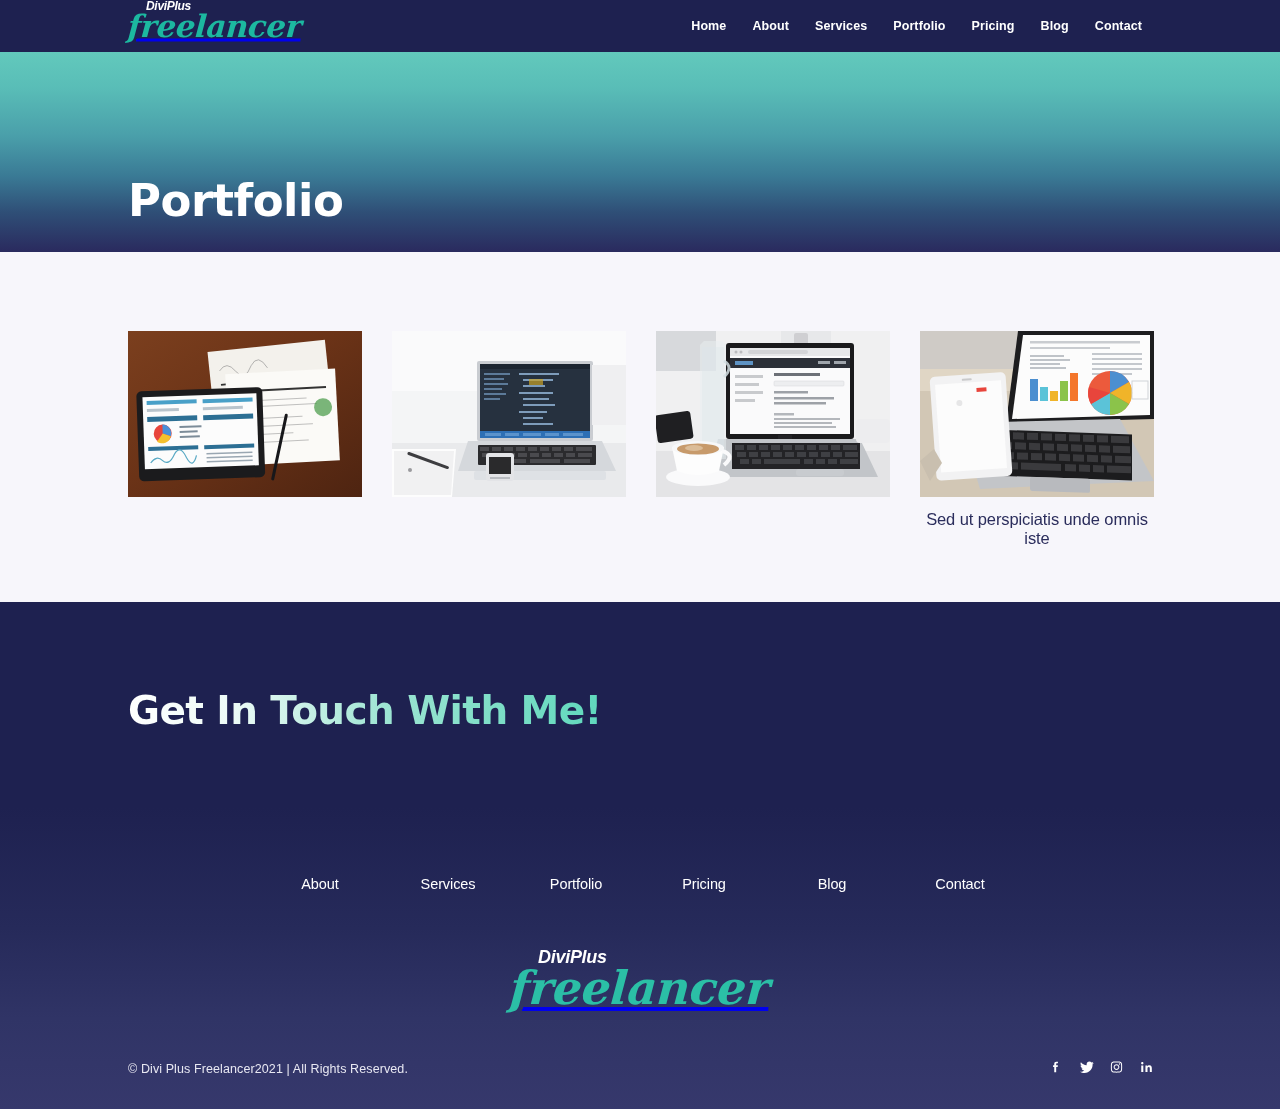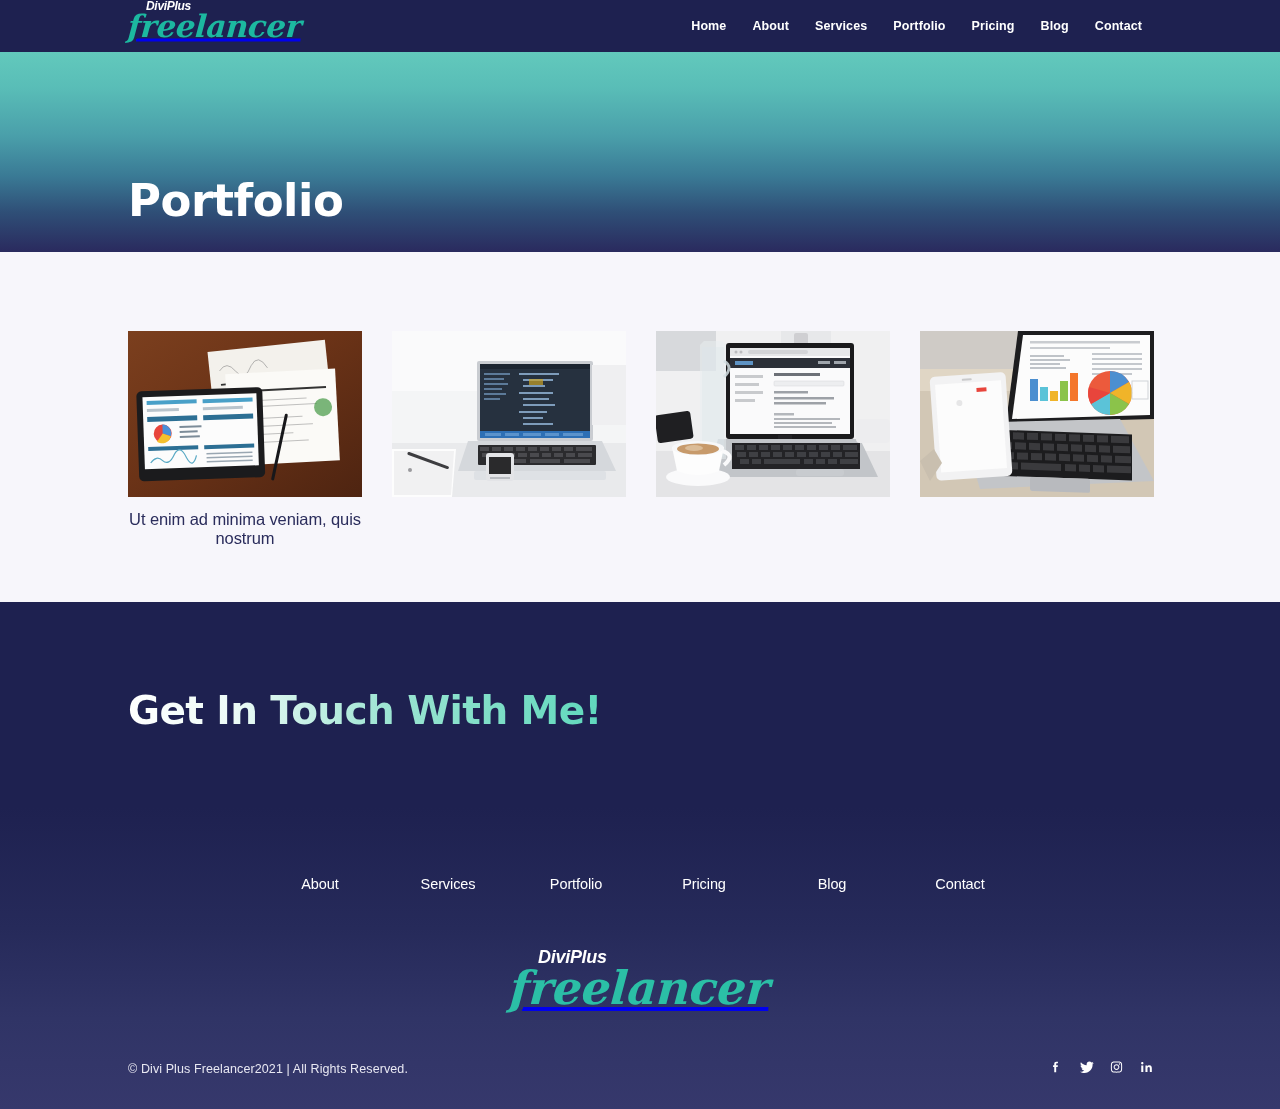--- a/index.html
+++ b/index.html
@@ -283,21 +283,20 @@
             <path d="M22 130 q6 -8 12 -2 q6 6 12 -6 q6 -10 12 4 q6 12 10 -2" fill="none" stroke="#59A9C4" stroke-width="1.2"></path>
             <g fill="#9AA7B2">
               <rect x="78" y="122" width="46" height="1.5"></rect>
               <rect x="78" y="126" width="46" height="1.5"></rect>
               <rect x="78" y="130" width="46" height="1.5"></rect>
             </g>
           </g>
           <rect x="150" y="82" width="3" height="68" rx="1.5" fill="#17171A" transform="rotate(12 151 116)"></rect>
         </svg>
       </div>
-      <div class="caption">Ut enim ad minima veniam, quis nostrum</div>
     </div>
 
     <div class="portfolio-item">
       <div class="thumb">
         <svg viewBox="0 0 234 166" preserveAspectRatio="none">
           <rect width="234" height="166" fill="#F4F5F6"></rect>
           <rect y="112" width="234" height="54" fill="#E9EAEC"></rect>
           <rect x="0" y="0" width="234" height="60" fill="#FAFAFB"></rect>
           <g transform="translate(85,30)">
             <rect x="0" y="0" width="116" height="80" rx="2" fill="#C9CCD1"></rect>
@@ -554,20 +553,21 @@
           <g transform="rotate(-4 70 80)">
             <rect x="12" y="42" width="76" height="104" rx="5" fill="#F2F2F3"></rect>
             <rect x="17" y="50" width="66" height="88" fill="#FCFCFC"></rect>
             <rect x="44" y="46" width="10" height="2" rx="1" fill="#CACACB"></rect>
             <rect x="58" y="56" width="10" height="4" fill="#E8453C"></rect>
             <circle cx="40" cy="70" r="3" fill="#E6E6E7"></circle>
           </g>
           <path d="M0 130 L14 118 L22 132 L10 150 Z" fill="#C9BFAF"></path>
         </svg>
       </div>
+      <div class="caption">Sed ut perspiciatis unde omnis iste</div>
     </div>
 
   </div>
 </section>
 
 <section class="cta-section">
   <h2 class="cta-heading">Get In Touch With Me!</h2>
 
 </section>
 

